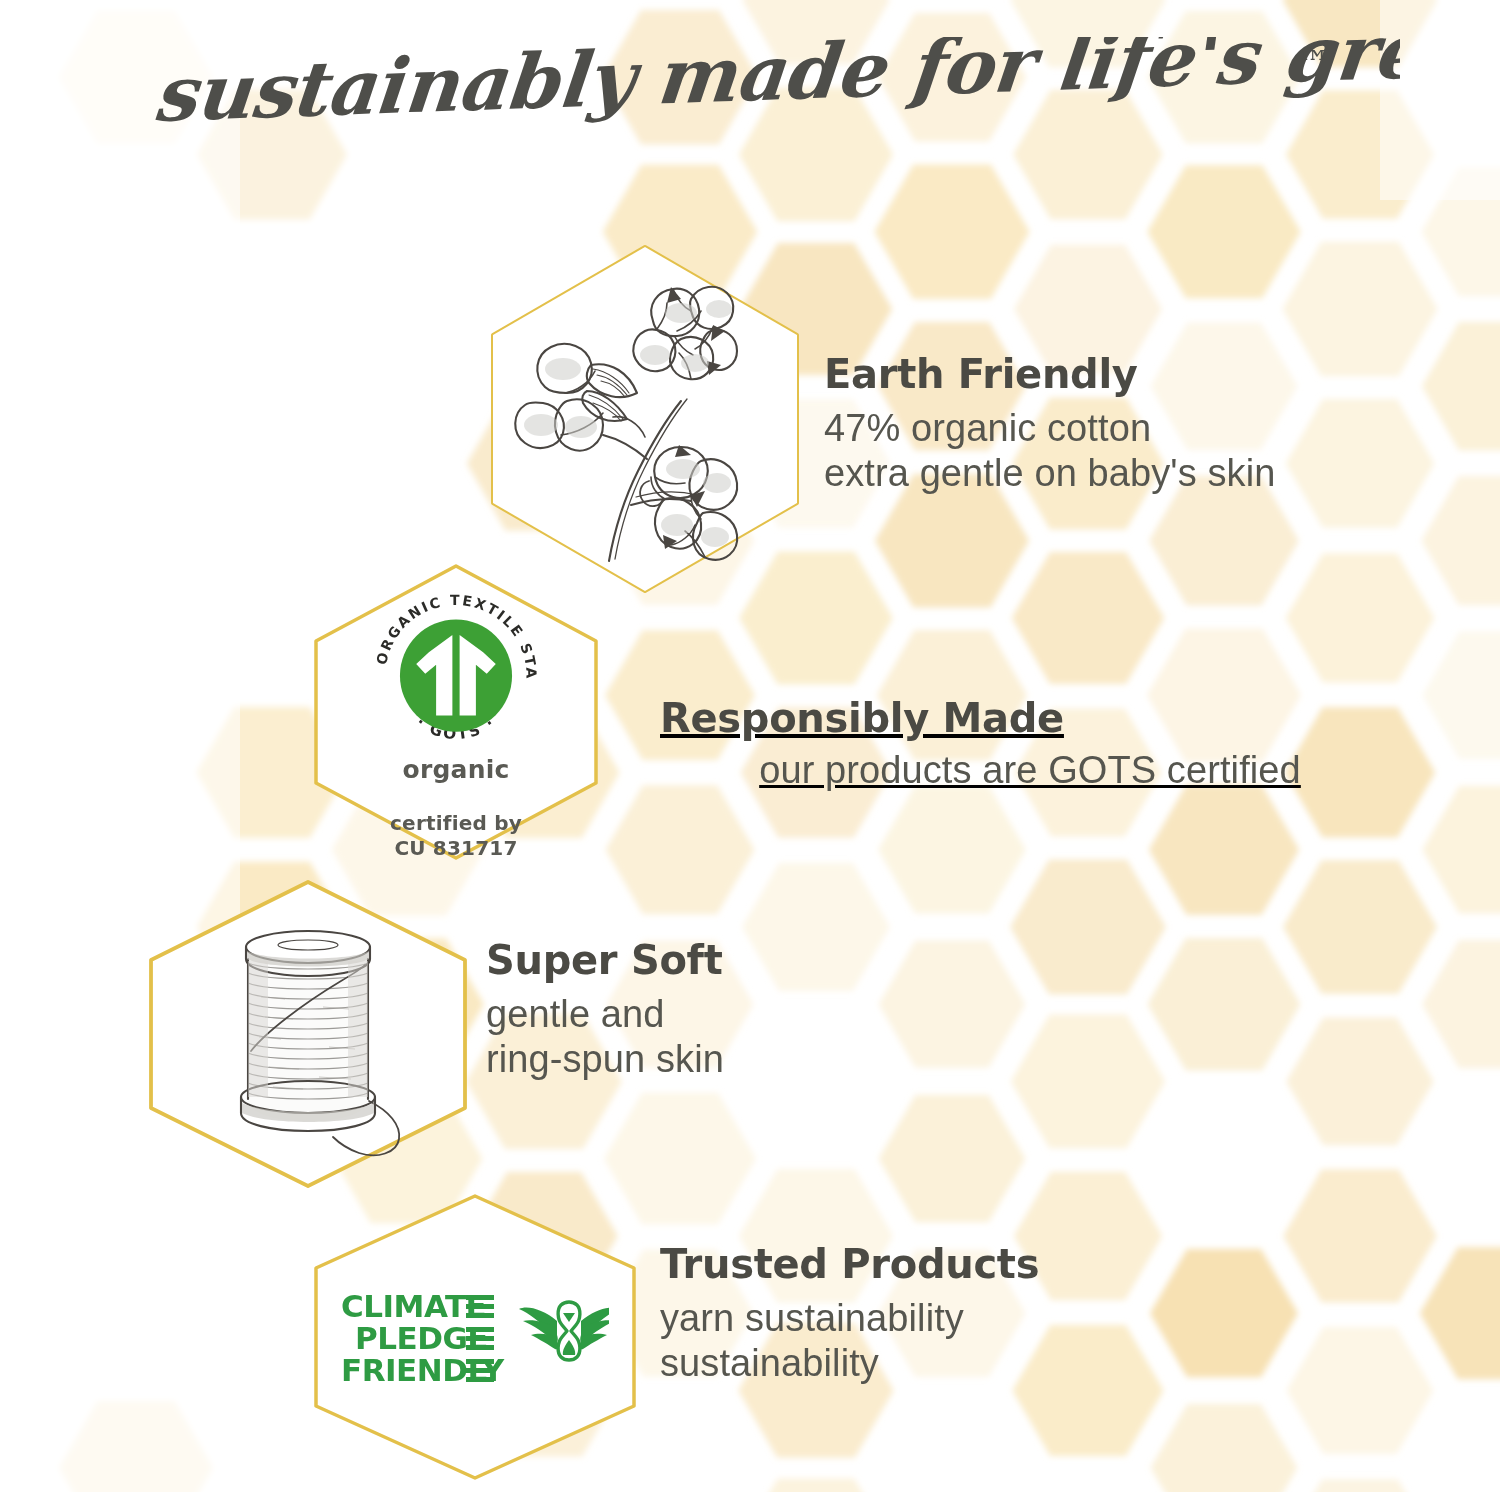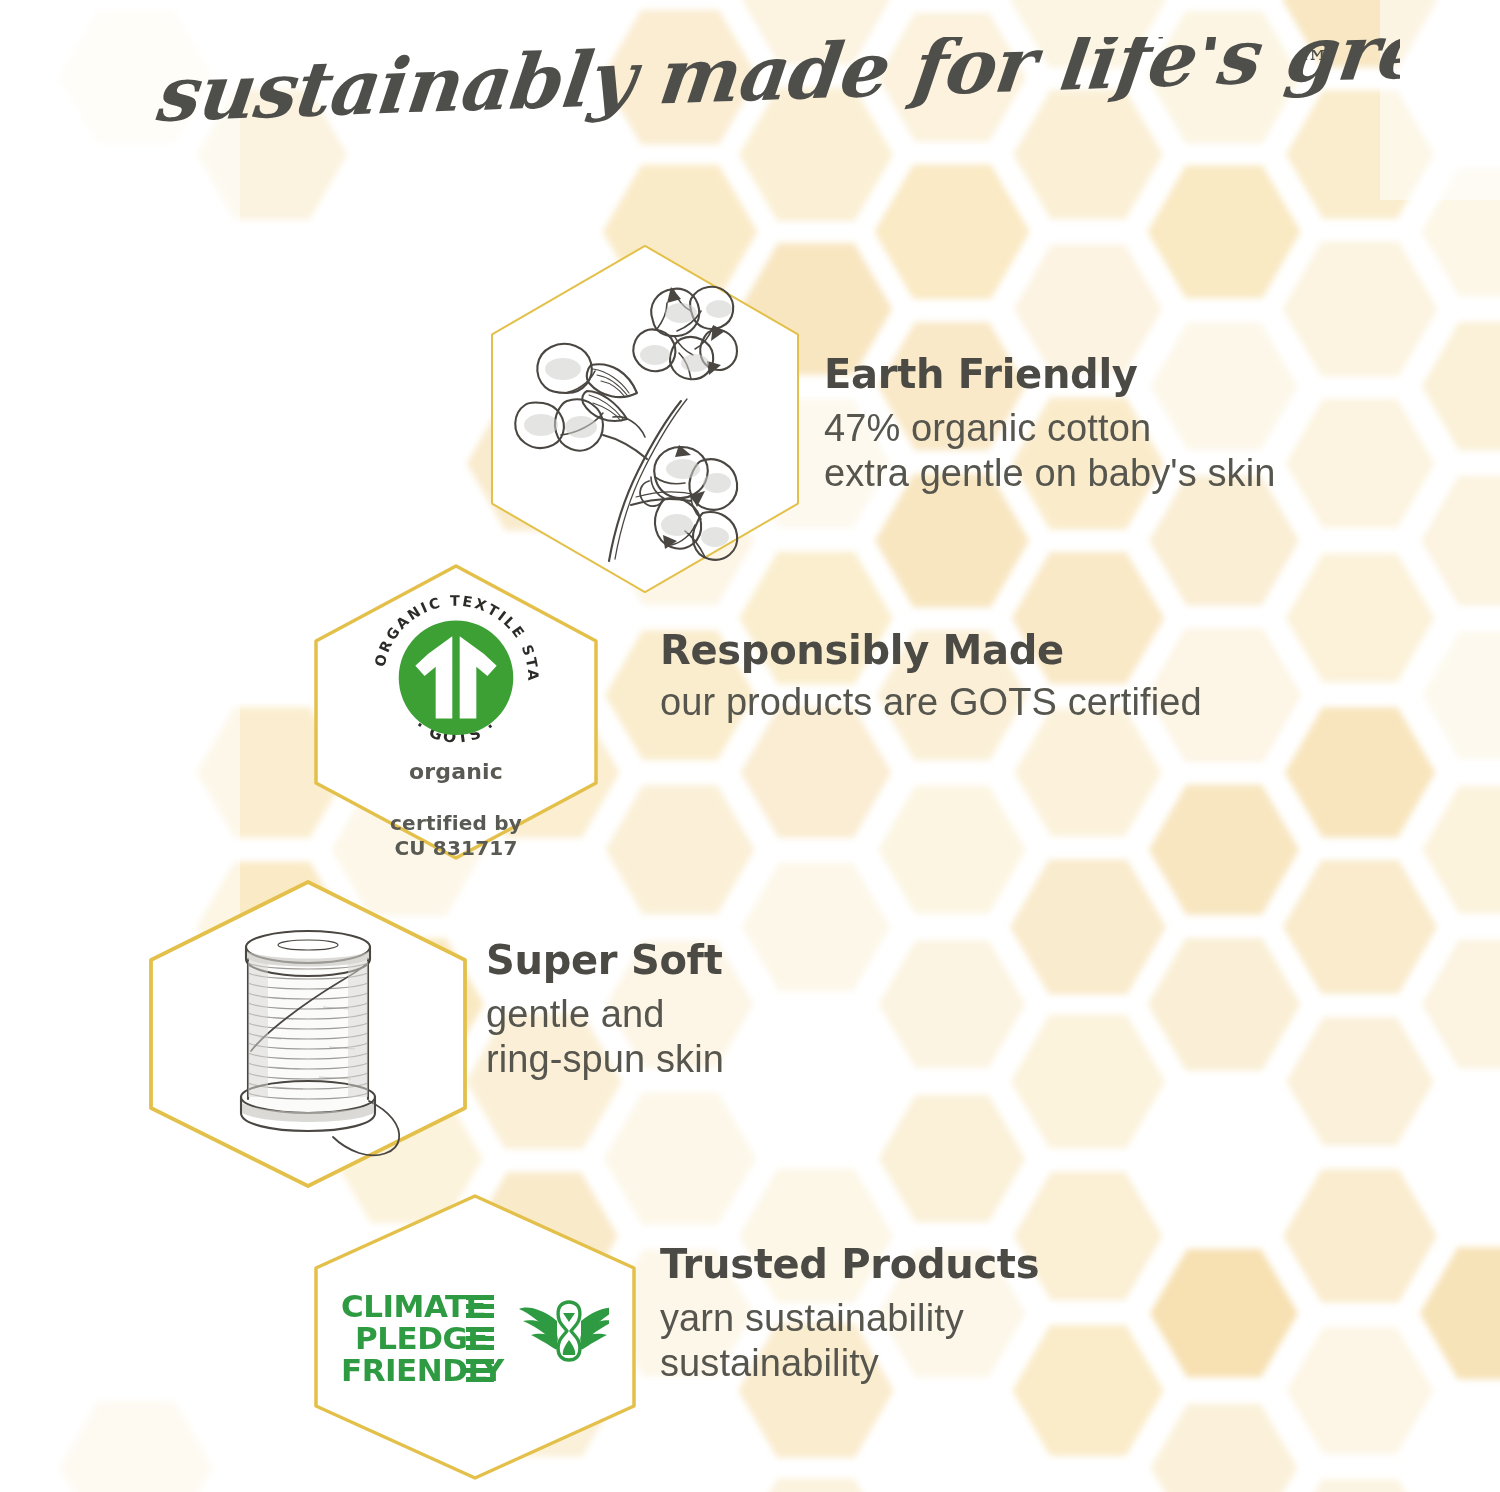--- a/index.html
+++ b/index.html
@@ -79,21 +79,21 @@
     color:#56564f;
     letter-spacing:0.1px;
     white-space:nowrap;
   }
   .feature-sub div{ white-space:nowrap; }
 
   
   .gots-organic{
     font-family:"DejaVu Sans", sans-serif;
     font-weight:bold;
-    font-size:22px;
+    font-size:25px;
     color:#5a5a54;
     text-align:center;
     letter-spacing:0.2px;
   }
   .gots-certline{
     font-family:"DejaVu Sans", sans-serif;
     font-weight:bold;
     font-size:20px;
     line-height:1.28;
     color:#5a5a54;
@@ -353,23 +353,23 @@
         </g>
       </svg>
       <div class="gots-organic" style="margin-top:-4px;">organic</div>
       <div class="gots-certline" style="margin-top:27px;">
         <div>certified by</div>
         <div>CU 831717</div>
       </div>
     </div>
   </div>
 
-  <div class="feature-text" style="left:660px; top:628px; width:740px;">
+  <div class="feature-text" style="left:660px; top:696px; width:740px;text-decoration:underline;">
     <div class="feature-title">Responsibly Made</div>
-    <div class="feature-sub" style="margin-top:6px;">
+    <div class="feature-sub" style="margin-top:6px;text-align:center;">
       <div>our products are GOTS certified</div>
     </div>
   </div>
 
   <div class="hex-card" style="left:143px; top:878px; width:330px; height:312px;">
     <svg class="hexframe" viewBox="0 0 330 312">
       <path d="M165 4 L322 82 L322 230 L165 308 L8 230 L8 82 Z" fill="#ffffff" stroke="#e3c04a" stroke-width="3.8" stroke-linejoin="round" stroke-linecap="round"></path>
     </svg>
     <div class="hex-art">
       <svg width="270" height="266" viewBox="0 0 270 266">

